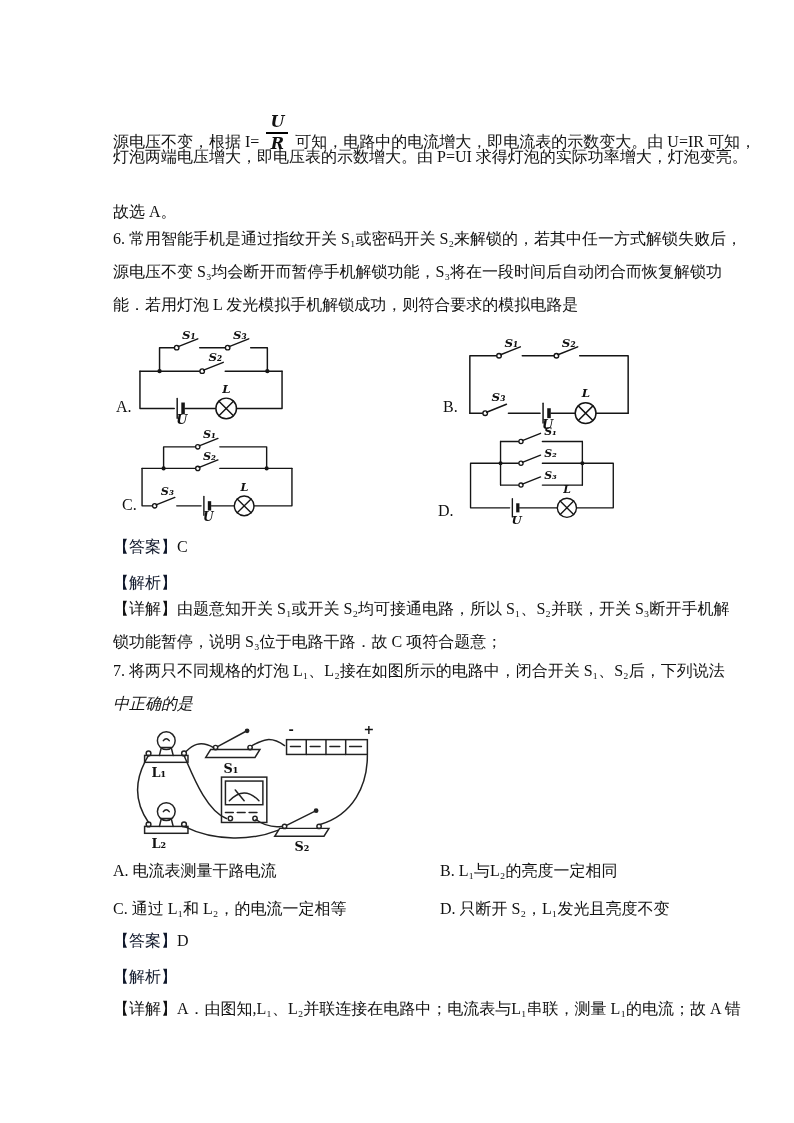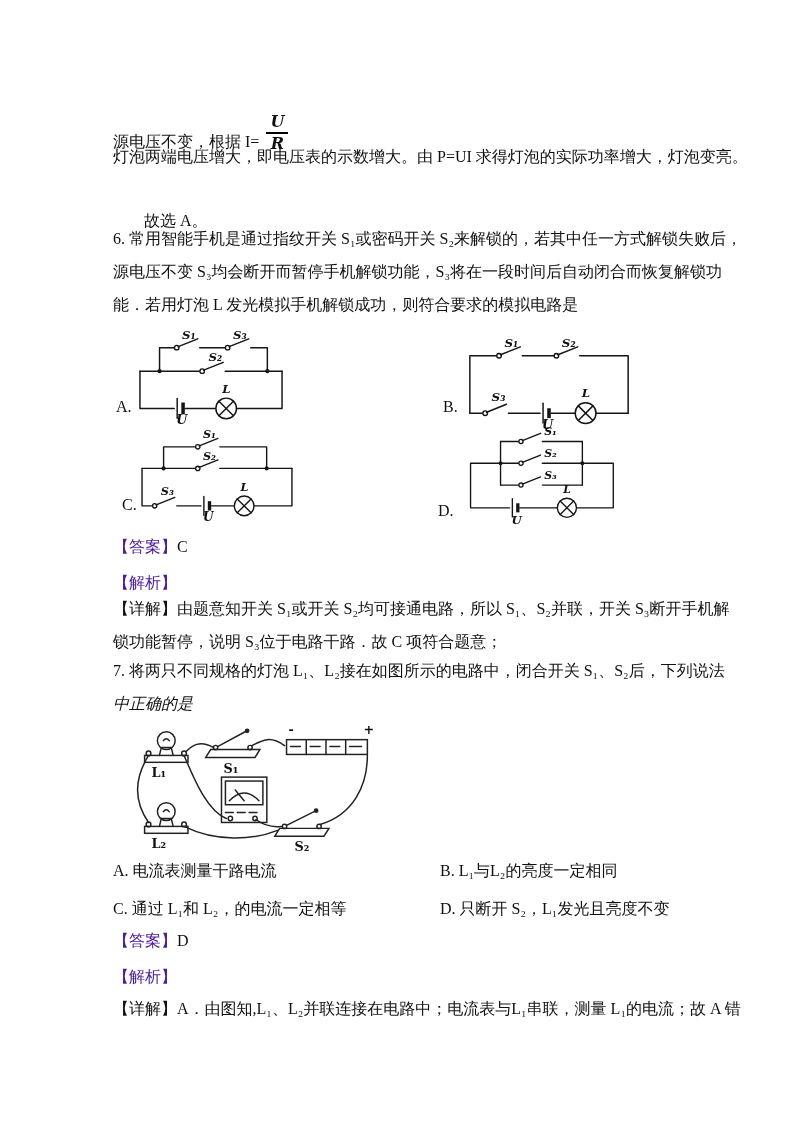--- a/index.html
+++ b/index.html
@@ -1,19 +1,19 @@
 <!DOCTYPE html>
 <html><head>
 <meta charset="utf-8">
 <style>
   * { margin:0; padding:0; box-sizing:border-box; }
   html,body { width:794px; height:1123px; background:#ffffff; }
   body { position:relative; font-family:"Liberation Serif","DejaVu Serif",serif; color:#000; }
   .ln { position:absolute; left:113px; font-size:16px; white-space:nowrap; color:#111; }
-  .blue { color:#4c1d95; }
+  .blue { color:#0f172a; }
   .frac { display:inline-flex; flex-direction:column; align-items:center; margin:0 7px; vertical-align:middle; }
   .frac .num, .frac .den { font-style:italic; font-weight:bold; font-size:16px; line-height:18px; font-family:"DejaVu Serif",serif; }
   .frac .bar { width:22px; height:2px; background:#000; margin:1px 0; }
   .l1row { display:flex; align-items:flex-end;margin-top:9px; }
   .figletter { position:absolute; font-size:16px; color:#111; }
   svg { position:absolute; }
   .wire { stroke:#151515; stroke-width:1.5; fill:none; stroke-linecap:round; }
   .thick { stroke:#151515; stroke-width:3.6; fill:none; }
   .node { fill:#151515; }
   .pivot { fill:#fff; stroke:#151515; stroke-width:1.4; }
@@ -26,23 +26,24 @@
 </head>
 <body>
 
 <div class="ln l1row" style="top:104px;">
   <span>源电压不变，根据 I=</span>
   <span class="frac">
     <span class="num">U</span>
     <span class="bar"></span>
     <span class="den">R</span>
   </span>
+  <span>可知，电路中的电流增大，即电流表的示数变大。由 U=IR 可知，</span>
 </div>
 <div class="ln" style="top:147px;">灯泡两端电压增大，即电压表的示数增大。由 P=UI 求得灯泡的实际功率增大，灯泡变亮。</div>
-<div class="ln" style="top:211px;margin-left:31px;">故选 A。</div>
+<div class="ln" style="top:202px;">故选 A。</div>
 
 <div class="ln" style="top:229px;">6. 常用智能手机是通过指纹开关 S₁或密码开关 S₂来解锁的，若其中任一方式解锁失败后，</div>
 <div class="ln" style="top:262px;">源电压不变 S₃均会断开而暂停手机解锁功能，S₃将在一段时间后自动闭合而恢复解锁功</div>
 <div class="ln" style="top:295px;">能．若用灯泡 L 发光模拟手机解锁成功，则符合要求的模拟电路是</div>
 
 <svg style="left:125px; top:330px;" width="172" height="98" viewBox="0 0 175 100">
   <g>
     <path class="wire" d="M15,42 H35 M35,42 V18 M35,18 H50 M76,18 H102 M128,18 H145 M145,18 V42 M145,42 H160"></path>
     <path class="wire" d="M35,42 H76 M102,42 H145"></path>
     <path class="wire" d="M15,42 V80 M15,80 H50 M61,80 H92 M113.5,80 H160 M160,80 V42"></path>

